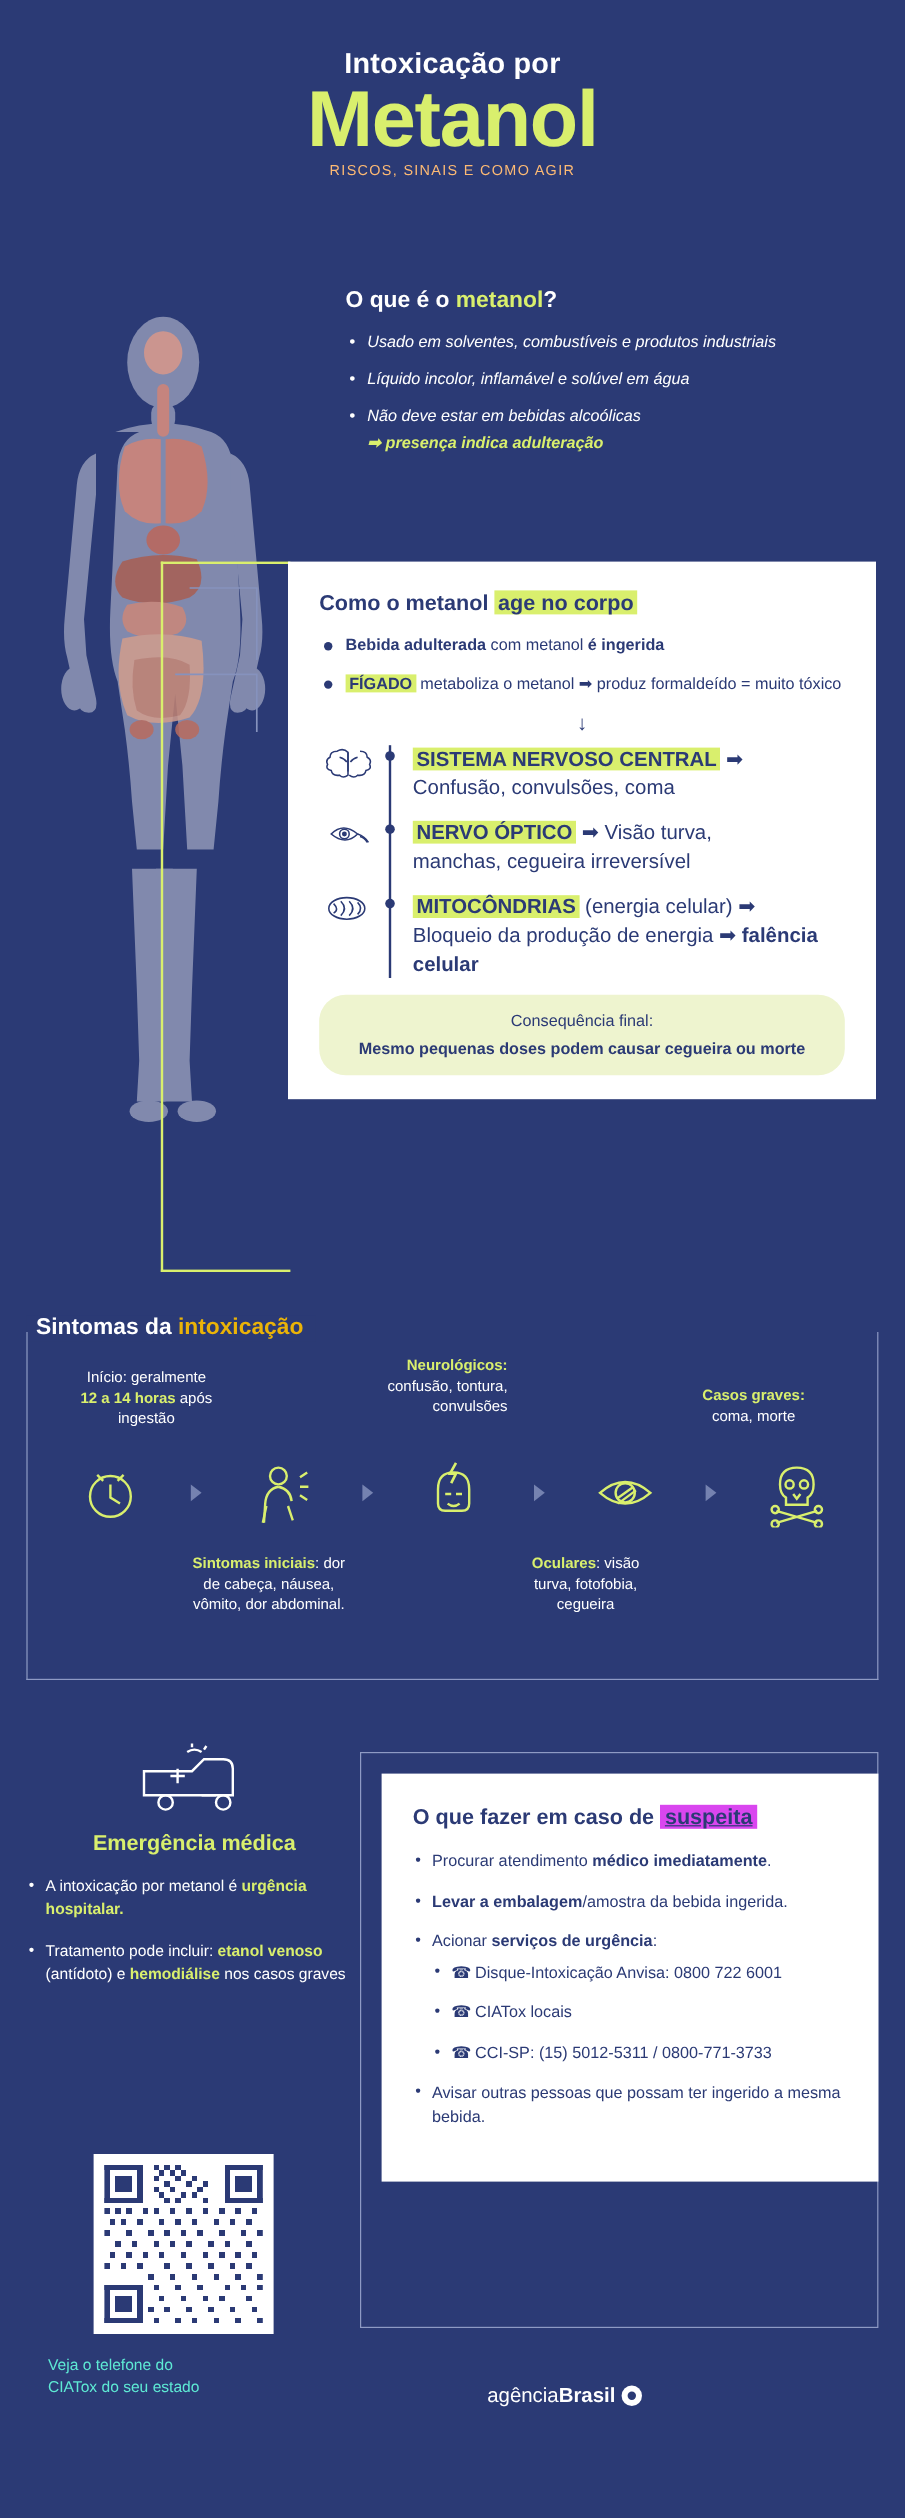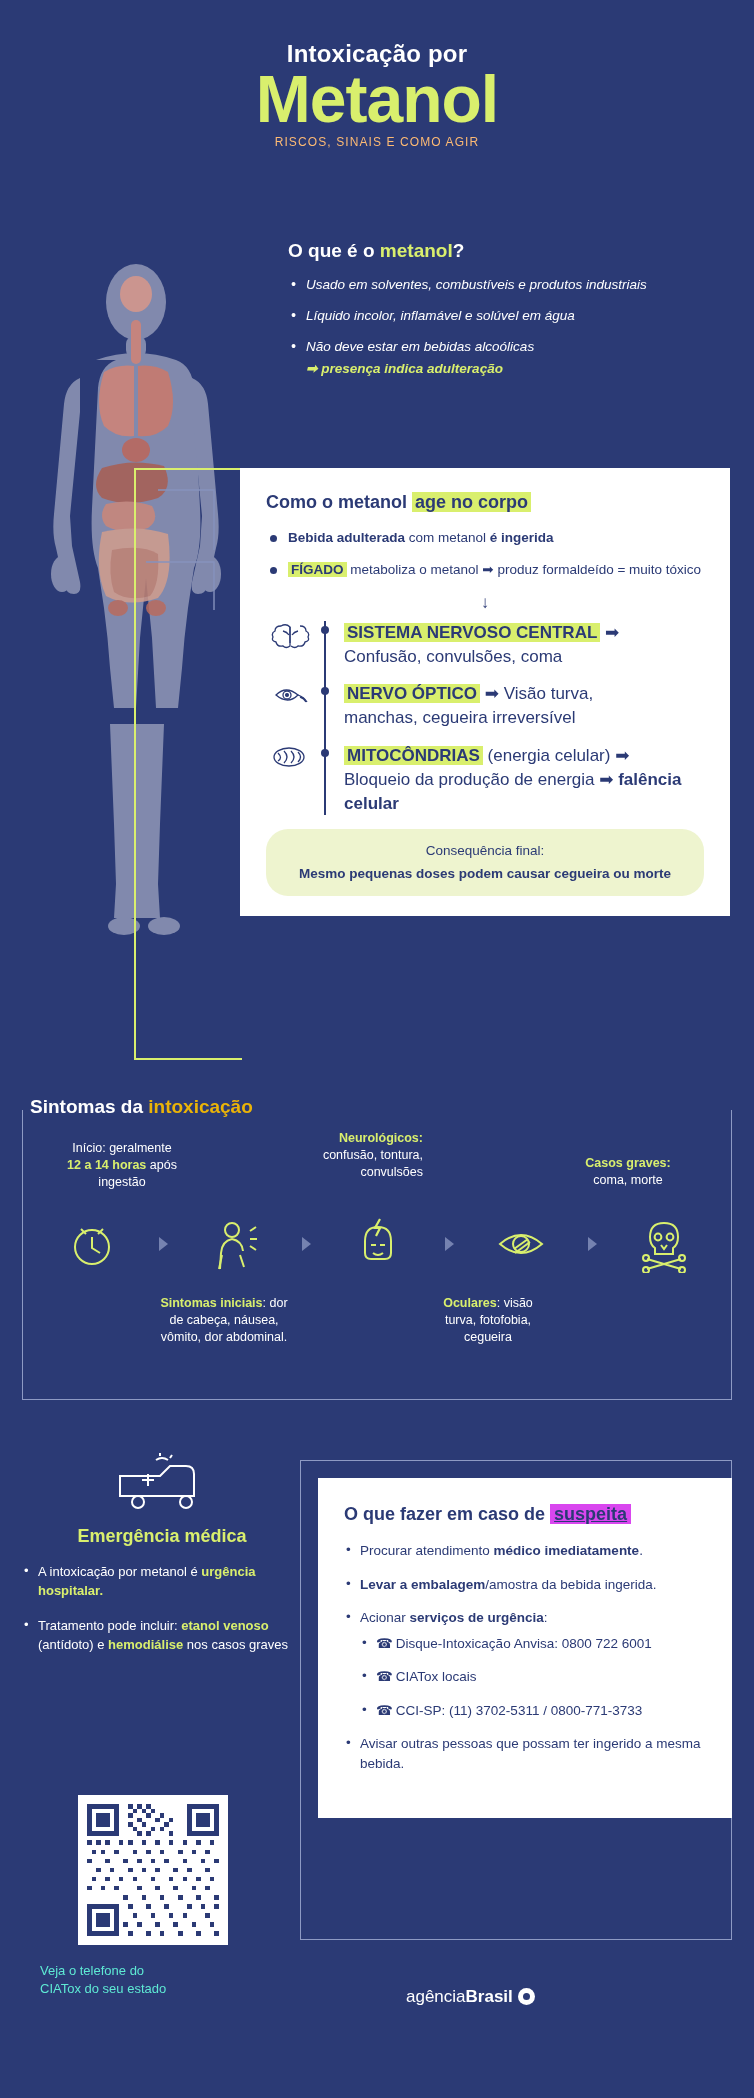--- a/index.html
+++ b/index.html
@@ -606,21 +606,21 @@
         <span>Procurar atendimento </span><b>médico imediatamente</b><span>.</span>
       </li>
       <li>
         <b>Levar a embalagem</b><span>/amostra da bebida ingerida.</span>
       </li>
       <li>
         <span>Acionar </span><b>serviços de urgência</b><span>:</span>
         <ul class="sublist">
           <li><span class="phone-ic">☎</span><span>Disque-Intoxicação Anvisa: 0800 722 6001</span></li>
           <li><span class="phone-ic">☎</span><span>CIATox locais</span></li>
-          <li><span class="phone-ic">☎</span><span>CCI-SP: (11) 3702-5311 / 0800-771-3733</span></li>
+          <li><span class="phone-ic">☎</span><span>CCI-SP: (15) 5012-5311 / 0800-771-3733</span></li>
         </ul>
       </li>
       <li>
         <span>Avisar outras pessoas que possam ter ingerido a mesma bebida.</span>
       </li>
     </ul>
   </div>
 
   <div class="footer">
     <span class="brand-light">agência</span><span class="brand-bold">Brasil</span><span class="dot"></span>

